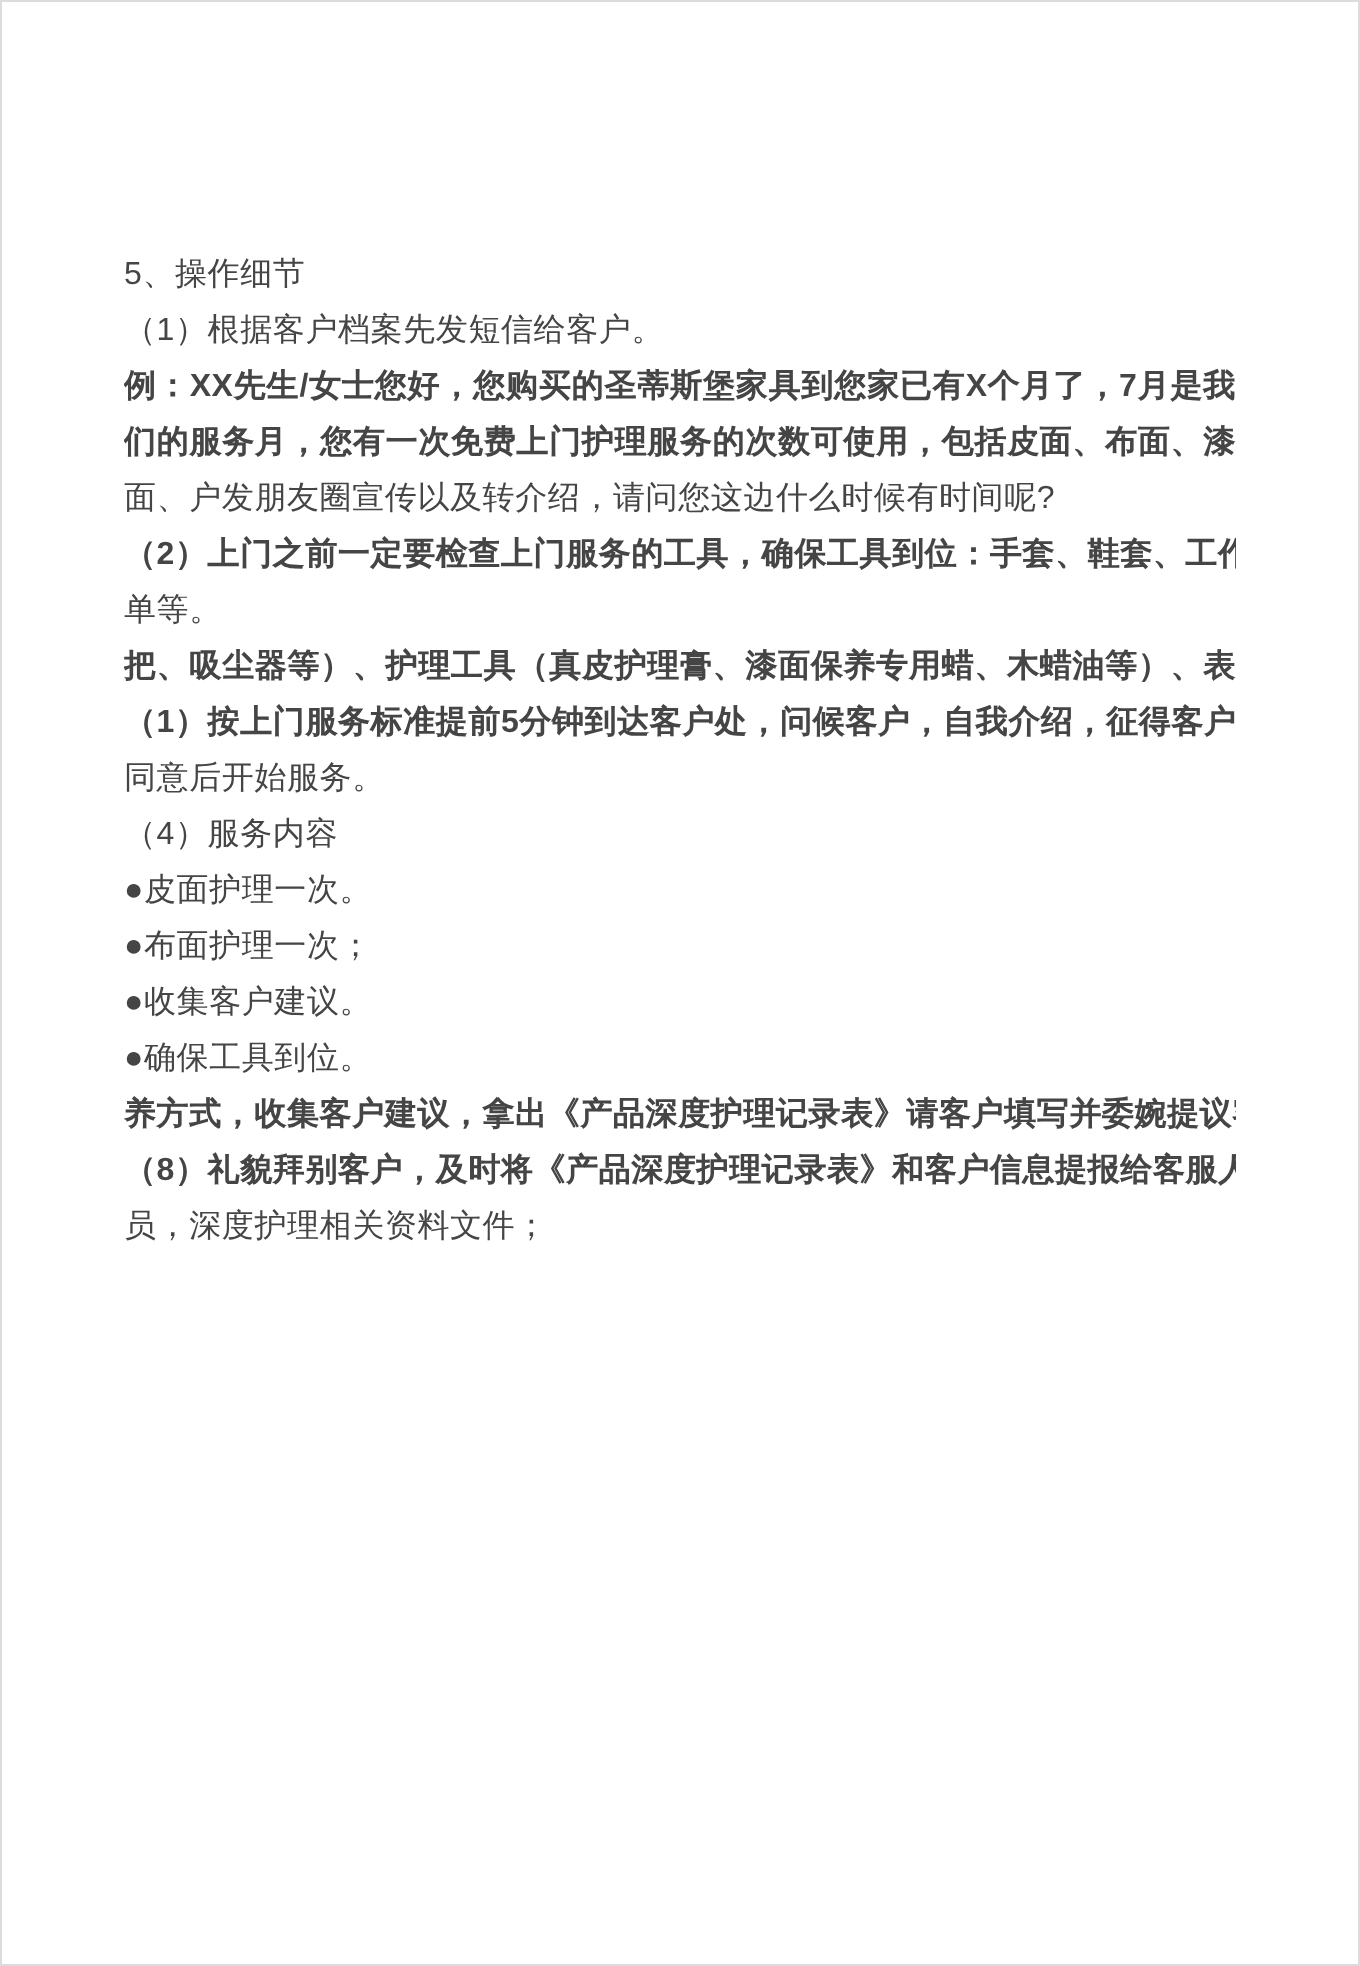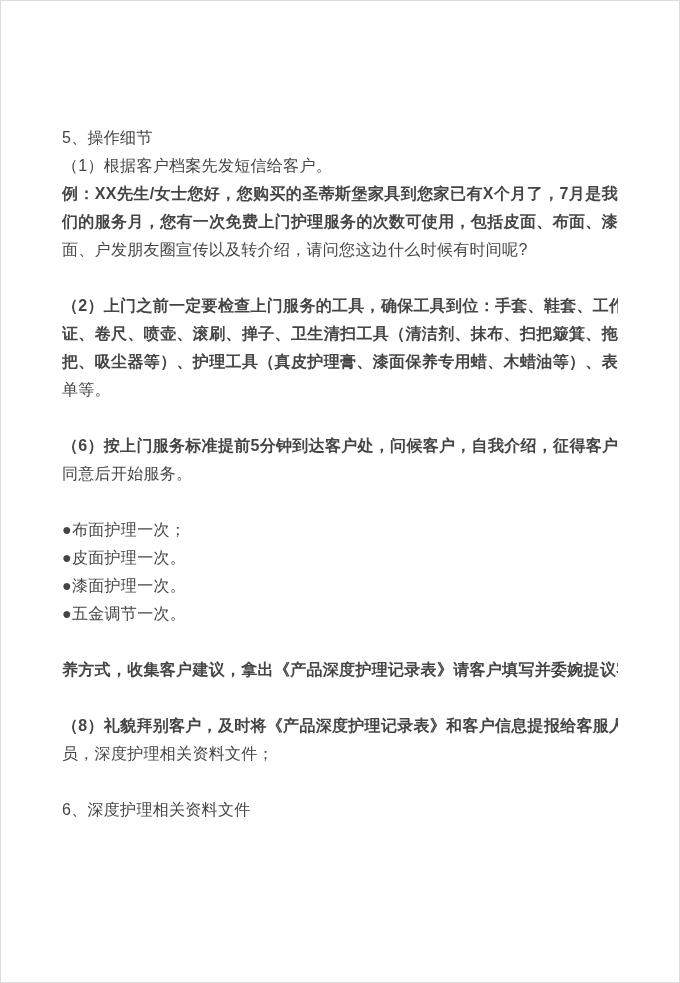--- a/index.html
+++ b/index.html
@@ -12,21 +12,21 @@
     border: 1px solid #dcdcdc;
     font-family: "Liberation Sans", "DejaVu Sans", sans-serif;
     overflow: hidden;
   }
   .content {
     position: absolute;
     top: 123px;
     left: 61px;
     right: 61px;
   }
-  .section + .section { margin-top: 28px; }
+  .section + .section { }
   .line {
     height: 28px;
     line-height: 28px;
     font-size: 16px;
     color: #454545;
     letter-spacing: 0.3px;
     white-space: nowrap;
     overflow: hidden;
   }
   .line.fill {
@@ -44,44 +44,41 @@
     <div class="section">
       <div class="line">5、操作细节</div>
       <div class="line">（1）根据客户档案先发短信给客户。</div>
       <div class="line fill">例：XX先生/女士您好，您购买的圣蒂斯堡家具到您家已有X个月了，7月是我</div>
       <div class="line fill">们的服务月，您有一次免费上门护理服务的次数可使用，包括皮面、布面、漆</div>
       <div class="line">面、户发朋友圈宣传以及转介绍，请问您这边什么时候有时间呢?</div>
     </div>
 
     <div class="section">
       <div class="line fill">（2）上门之前一定要检查上门服务的工具，确保工具到位：手套、鞋套、工作</div>
-      <div class="line fill">证、卷尺、喷壶、滚刷、掸子、卫生清扫工具（清洁剂、抹布、扫把簸箕、拖</div>
+      <div class="line">单等。</div>
       <div class="line fill">把、吸尘器等）、护理工具（真皮护理膏、漆面保养专用蜡、木蜡油等）、表</div>
-      <div class="line">单等。</div>
     </div>
 
     <div class="section">
-      <div class="line fill">（6）按上门服务标准提前5分钟到达客户处，问候客户，自我介绍，征得客户</div>
+      <div class="line fill">（1）按上门服务标准提前5分钟到达客户处，问候客户，自我介绍，征得客户</div>
       <div class="line">同意后开始服务。</div>
     </div>
 
     <div class="section">
+      <div class="line">（4）服务内容</div>
+      <div class="line">●皮面护理一次。</div>
       <div class="line">●布面护理一次；</div>
-      <div class="line">●皮面护理一次。</div>
-      <div class="line">●漆面护理一次。</div>
-      <div class="line">●五金调节一次。</div>
+      <div class="line">●收集客户建议。</div>
+      <div class="line">●确保工具到位。</div>
     </div>
 
     <div class="section">
       <div class="line fill">养方式，收集客户建议，拿出《产品深度护理记录表》请客户填写并委婉提议客</div>
     </div>
 
     <div class="section">
       <div class="line fill">（8）礼貌拜别客户，及时将《产品深度护理记录表》和客户信息提报给客服人</div>
       <div class="line">员，深度护理相关资料文件；</div>
     </div>
 
-    <div class="section">
-      <div class="line">6、深度护理相关资料文件</div>
-    </div>
 
   </div>
 </div>
 
 </body></html>

